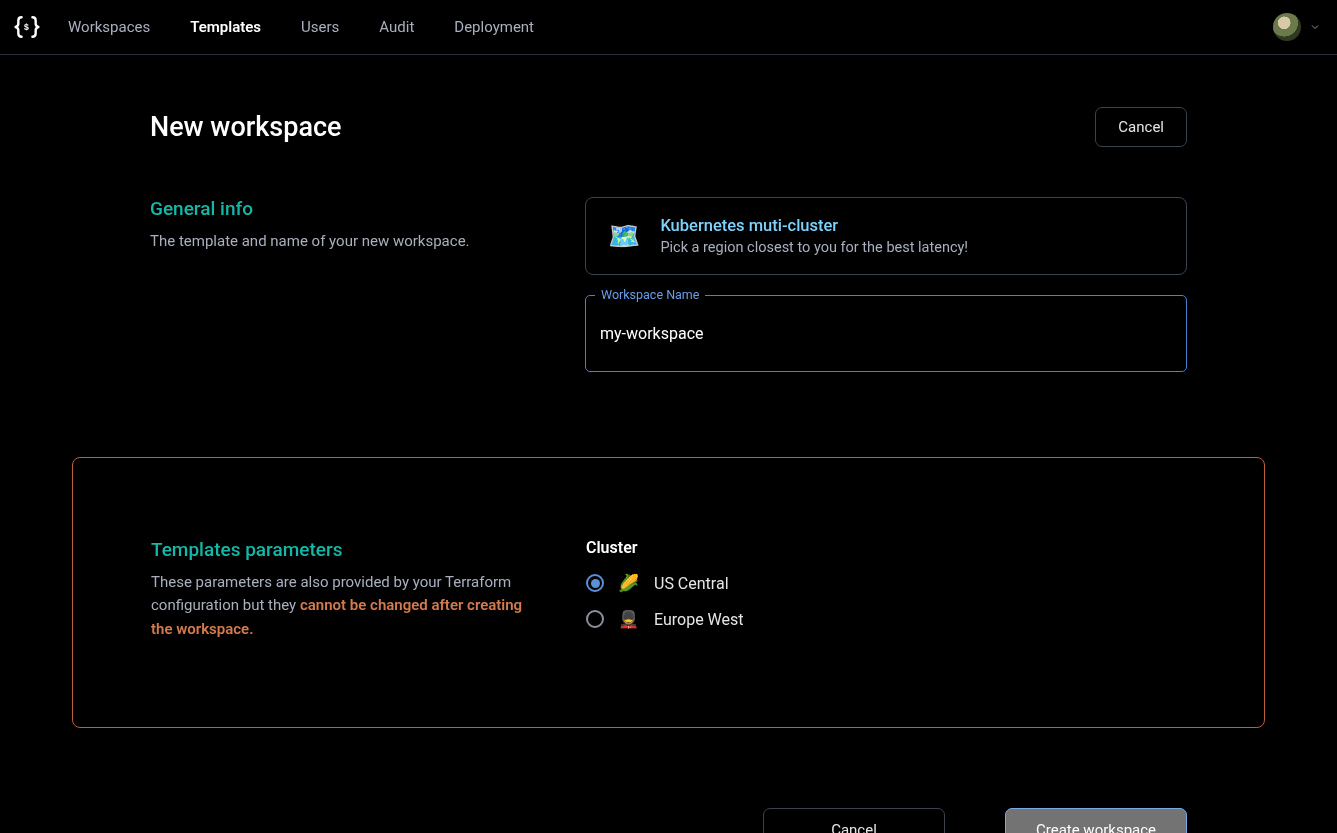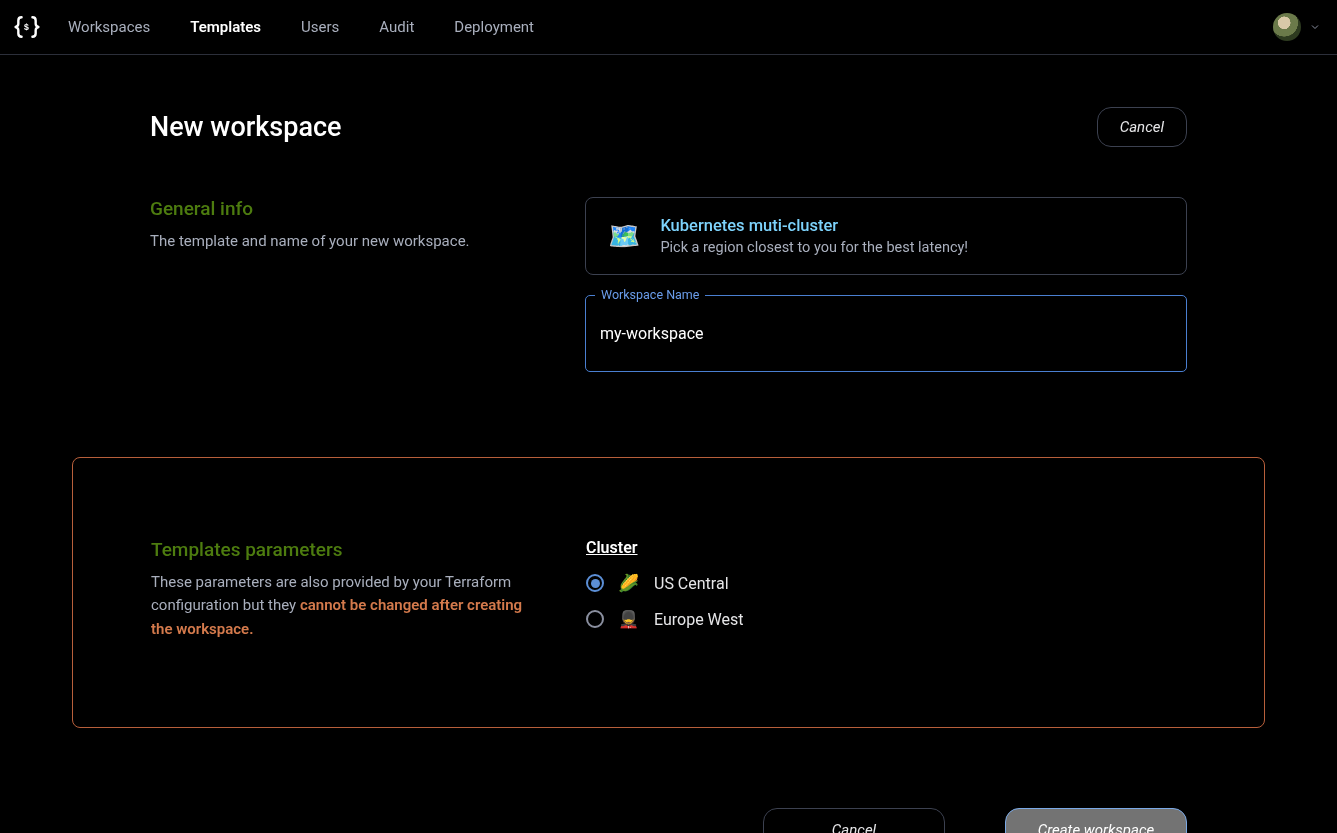--- a/index.html
+++ b/index.html
@@ -33,33 +33,32 @@
     .chevron { color:#8b90a0; }
     
     .page { padding: 0 80px; }
     .header-row {
       display:flex; justify-content:space-between; align-items:center;
       margin: 52px 70px 0 70px;
     }
     .page-title { font-size: 27px; font-weight: 500; color:#fff; }
     .btn {
       border:1px solid #3c4150; background:transparent; color:#e6e6e8;
-      border-radius:14px; padding:10px 22px; font-size:15px; cursor:pointer;
+      border-radius:7px; padding:10px 22px; font-size:15px; cursor:pointer;
       font-family:inherit;
-      font-style:italic;
     }
     .btn-primary {
       background:#737373; border:1px solid #7aa9e6; color:#fff;margin-left:42px;
     }
     
     .section1 {
       display:flex; gap:40px; margin:50px 70px 0 70px;
     }
     .side-col { width: 395px; flex-shrink:0; }
-    .side-title { font-size:19px; font-weight:500; color:#4d7c0f; }
+    .side-title { font-size:19px; font-weight:500; color:#14b8a6; }
     .side-desc { font-size:15px; color:#a9afbd; line-height:1.55; margin-top:10px; }
     .main-col { flex:1; }
     .template-card {
       border:1px solid #3c4150; border-radius:8px; padding:18px 22px;
       display:flex; gap:20px; align-items:center;
     }
     .template-icon { font-size:26px; line-height:1; }
     .template-name { font-size:16.5px; font-weight:500; color:#7dd3fc; }
     .template-desc { font-size:14.5px; color:#a9afbd; margin-top:4px; }
     .field {
@@ -75,21 +74,21 @@
       padding:28px 14px; font-family:inherit; outline:none;
     }
     
     .immutable-box {
       margin: 85px -8px 0 -8px;
       border:1px solid #b85f3b; border-radius:8px;
       padding: 80px 78px 86px 78px;
       display:flex; gap:40px;
     }
     .warn { color:#d47a4c; font-weight:600; }
-    .cluster-title { font-size:16px; font-weight:600; color:#fff;text-decoration:underline; }
+    .cluster-title { font-size:16px; font-weight:600; color:#fff; }
     .radio-row {
       display:flex; align-items:center; gap:14px; margin-top:16px;
       cursor:pointer; font-size:16px; color:#e6e6e8;
     }
     .radio {
       width:18px; height:18px; border-radius:50%;
       border:2px solid #8b90a0; display:inline-flex;
       align-items:center; justify-content:center; flex-shrink:0;
     }
     .radio.checked { border-color:#5c8fd6; }

